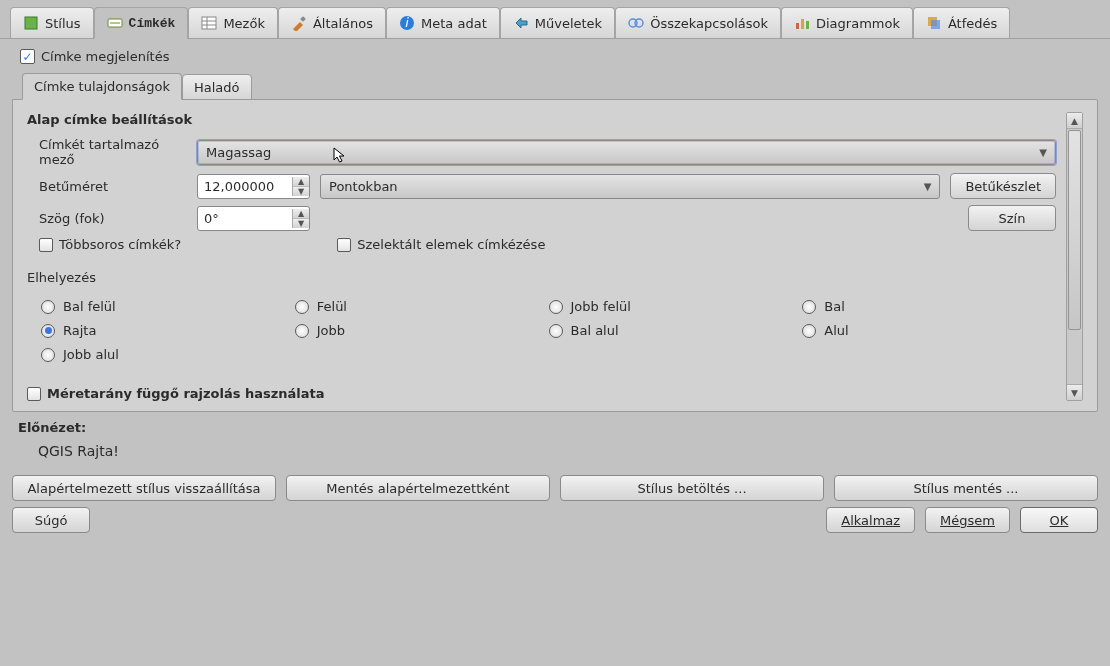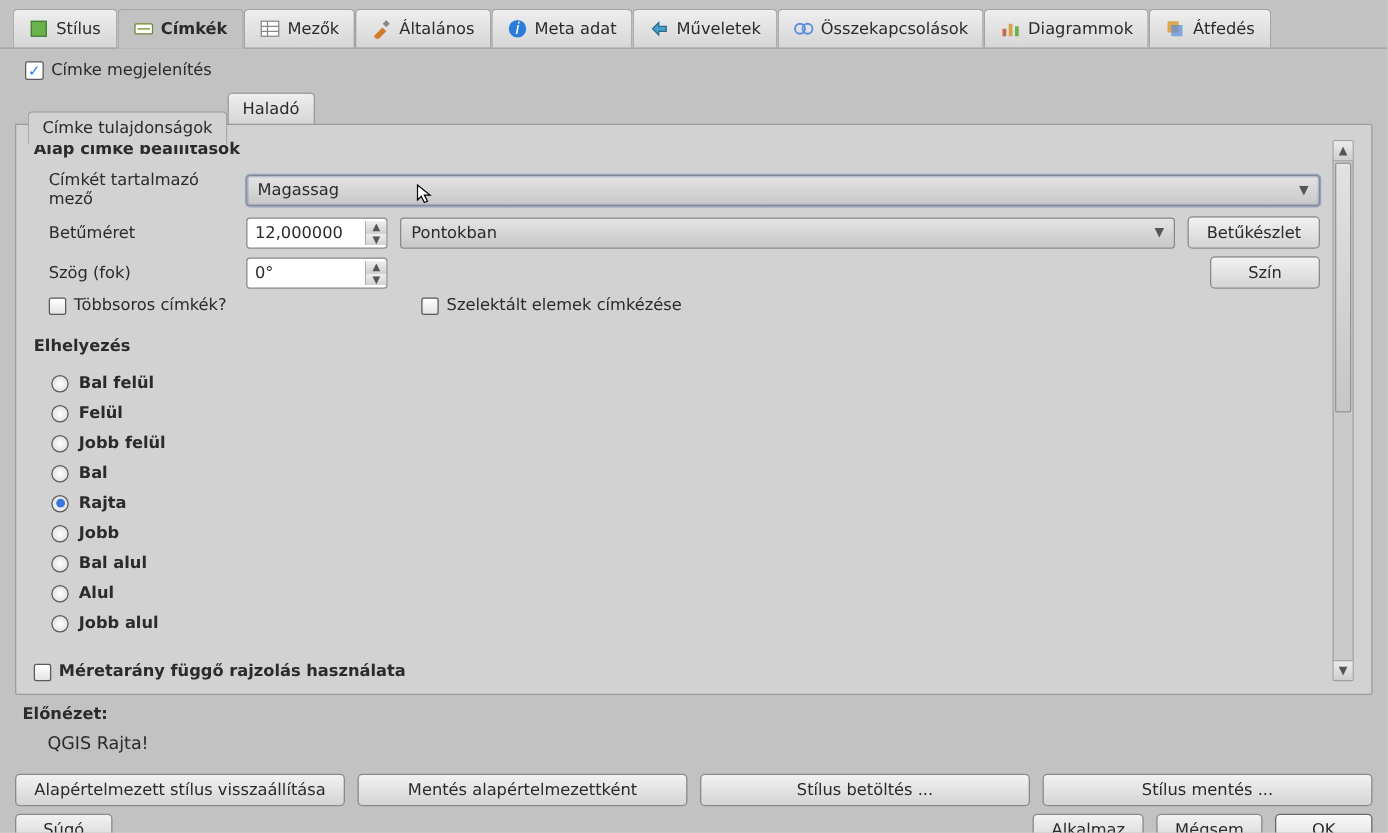--- a/index.html
+++ b/index.html
@@ -4,32 +4,32 @@
 <style>
 * { box-sizing: border-box; margin: 0; padding: 0; font-family: "DejaVu Sans", "Liberation Sans", Arial, sans-serif; font-size: 13px; color: #2b2b2b; }
 body { background: #c2c2c2; width: 1110px; height: 666px; overflow: hidden; }
 
 .win { width: 100%; height: 100%; display: flex; flex-direction: column; }
 
 .outer-tabs { display: flex; align-items: flex-end; padding: 6px 10px 0 10px; gap: 0; border-bottom: 1px solid #a0a0a0; }
 .outer-tab { display: flex; align-items: center; gap: 6px; padding: 7px 12px; border: 1px solid #a4a4a4; border-bottom: none; background: linear-gradient(#eeeeee,#d6d6d6); border-radius: 4px 4px 0 0; cursor: pointer; margin-right: 0; }
 .outer-tab .ico { width:16px; height:16px; display:inline-flex; align-items:center; justify-content:center; }
 .outer-tab.active { background:#c2c2c2; border-bottom:1px solid #c2c2c2; position:relative; top:1px; }
-.outer-tab.active .lbl { font-weight:bold; }
+.outer-tab.active .lbl { font-weight:bold;font-family:Liberation Mono, monospace; }
 
 .body-area { flex:1; display:flex; flex-direction:column; padding:0 12px 10px 12px; }
 
 .chk-row { display:flex; align-items:center; gap:6px; padding:10px 8px 8px 8px; }
 .chk { width:15px; height:15px; border:1px solid #5a5a5a; border-radius:2px; background:linear-gradient(#fff,#e6e6e6); display:flex; align-items:center; justify-content:center; font-size:11px; }
 .chk.on { background:#fff; }
 .chk.on::after { content:"✓"; color:#2a78ff; font-weight:bold; font-size:12px; }
 
 .inner-tabs { display:flex; margin-left:10px; }
 .inner-tab { padding:5px 11px; border:1px solid #9b9b9b; background:linear-gradient(#eeeeee,#d5d5d5); border-radius:4px 4px 0 0; cursor:pointer; margin-right:0; position:relative; }
-.inner-tab.active { background:#d2d2d2; border-bottom:1px solid #d2d2d2; z-index:3; top:17px; }
+.inner-tab.active { background:#d2d2d2; border-bottom:1px solid #d2d2d2; z-index:3; top:1px; }
 .inner-tab:not(.active){ top:2px; }
 
 .panel { background:#d2d2d2; border:1px solid #9b9b9b; border-radius:0 2px 2px 2px; padding:12px 14px 10px 14px; display:flex; flex-direction:column; gap:6px; position:relative; }
 
 .section-title { font-weight:bold; margin-bottom:4px; }
 
 .panel-body { display:flex; gap:10px; }
 .panel-content { flex:1; display:flex; flex-direction:column; gap:6px; }
 
 .form-row { display:flex; align-items:center; gap:10px; }
@@ -47,21 +47,21 @@
 .spin .arrows { width:17px; border-left:1px solid #aaa; display:flex; flex-direction:column; }
 .spin .arrows span { flex:1; display:flex; align-items:center; justify-content:center; font-size:8px; color:#555; background:linear-gradient(#eee,#d2d2d2); cursor:pointer; }
 .spin .arrows span:first-child{ border-bottom:1px solid #bbb;}
 
 .btn { height:26px; padding:0 14px; background:linear-gradient(#f2f2f2,#d4d4d4); border:1px solid #8a8a8a; border-radius:4px; cursor:pointer; display:flex; align-items:center; justify-content:center; }
 .btn.small { padding:0 18px; }
 
 .checkbox-row { display:flex; align-items:center; gap:6px; }
 .chkbox { width:14px; height:14px; border:1px solid #5a5a5a; border-radius:2px; background:linear-gradient(#fff,#e3e3e3); }
 
-.radio-grid { display:grid; grid-template-columns: 1fr; row-gap:9px; padding:4px 0 4px 14px;font-weight:bold;}
+.radio-grid { display:grid; grid-template-columns: 1fr 1fr 1fr 1fr; row-gap:9px; padding:4px 0 4px 14px;}
 .radio { display:flex; align-items:center; gap:8px; cursor:pointer;}
 .radio .dot { width:14px; height:14px; border-radius:50%; border:1px solid #5a5a5a; background:radial-gradient(#fff,#d6d6d6); display:flex; align-items:center; justify-content:center; }
 .radio.on .dot::after { content:""; width:7px; height:7px; border-radius:50%; background:#3a77dd; }
 
 .scrollbar { width:17px; align-self:stretch; background:#cacaca; border:1px solid #a0a0a0; border-radius:2px; display:flex; flex-direction:column; }
 .sb-arrow { height:16px; background:linear-gradient(#ececec,#cfcfcf); display:flex; align-items:center; justify-content:center; font-size:9px; color:#555; border-bottom:1px solid #aaa;}
 .sb-arrow.bottom{border-bottom:none; border-top:1px solid #aaa;}
 .sb-thumb { margin:1px; border-radius:2px; background:linear-gradient(#e2e2e2,#c6c6c6); border:1px solid #949494; }
 .sb-track { flex:1; display:flex; flex-direction:column; }
 
@@ -235,21 +235,21 @@
               <div class="chkbox"></div>
               <span>Többsoros címkék?</span>
             </div>
             <div class="checkbox-row" style="margin-left:116px;">
               <div class="chkbox"></div>
               <span>Szelektált elemek címkézése</span>
             </div>
           </div>
 
           <div style="height:6px;"></div>
-          <div class="section-title" style="font-weight:bold; padding-left:0;">Elhelyezés</div>
+          <div class="section-title" style="font-weight:normal; padding-left:0;">Elhelyezés</div>
 
           <div class="radio-grid">
             <div class="radio">
                 <span class="dot"></span>
                 <span>Bal felül</span>
               </div>
             <div class="radio">
                 <span class="dot"></span>
                 <span>Felül</span>
               </div>

